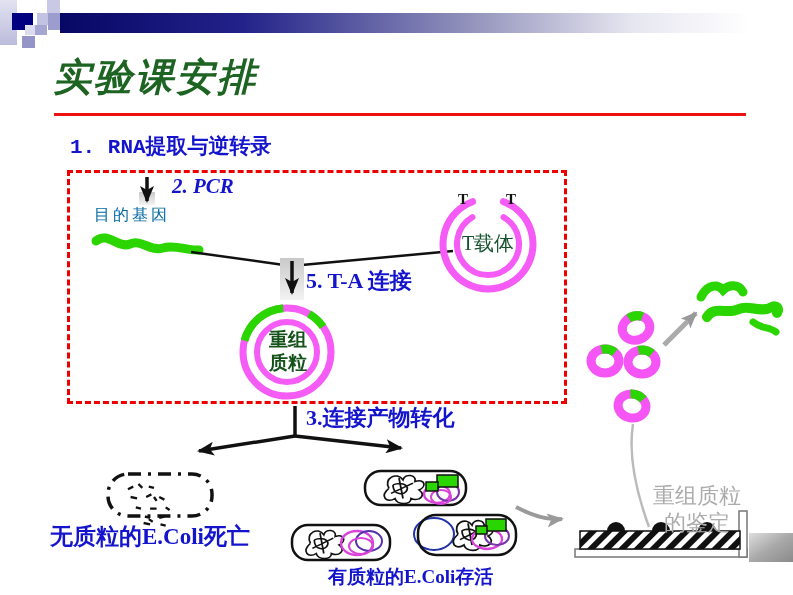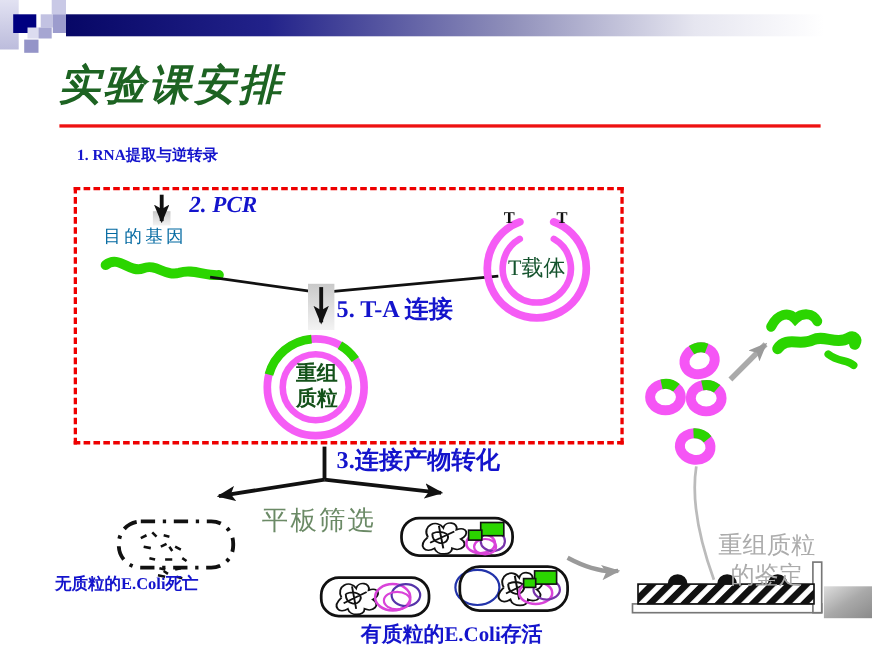--- a/index.html
+++ b/index.html
@@ -11,32 +11,32 @@
   .deco-bar{left:60px;top:13px;width:733px;height:20px;
             background:linear-gradient(to right,#070766 0%,#22228a 25%,#8f8fba 55%,#e6e6f0 78%,#ffffff 94%);}
   .sq{position:absolute;}
   
   .title{left:53px;top:52px;font-size:38px;font-weight:bold;font-style:italic;
          color:#1d6322;letter-spacing:3px;white-space:nowrap;}
   .red-rule{left:54px;top:113px;width:692px;height:3px;background:#ee1111;}
   
   .txt{position:absolute;white-space:nowrap;}
   .blue{color:#1414cc;font-weight:bold;}
-  .step1{left:70px;top:132px;font-size:14px;}
+  .step1{left:70px;top:132px;font-size:21px;font-family:Liberation Mono, monospace;}
   .step2{left:172px;top:174px;font-size:21px;font-style:italic;}
   .stepTA{left:306px;top:266px;font-size:22px;}
   .step3{left:306px;top:403px;font-size:22px;}
   .gene{left:94px;top:205px;font-size:16px;color:#0369a1;letter-spacing:3px;}
   .tt{left:458px;top:191px;width:58px;display:flex;justify-content:space-between;
       font-size:15px;font-weight:bold;color:#111;}
   .tvec{left:448px;top:230px;width:80px;text-align:center;font-size:20px;font-weight:normal;color:#14532d;}
   .recomb{left:257px;top:328px;width:62px;text-align:center;font-size:19px;font-weight:bold;
           color:#14521a;line-height:23px;}
   .plate{left:238px;top:457px;font-size:24px;color:#6b8a66;letter-spacing:2px;}
-  .dead{left:50px;top:521px;font-size:15px;}
+  .dead{left:50px;top:521px;font-size:23px;}
   .alive{left:328px;top:564px;font-size:19px;}
   .ident{left:645px;top:446px;width:104px;text-align:center;font-size:22px;
          color:#ababab;line-height:27px;margin-top:36px;}
   
   .dash-box{left:67px;top:170px;width:494px;height:228px;border:3px dashed #ee0000;}
   svg{position:absolute;left:0;top:0;}
 </style>
 </head>
 <body>
 
@@ -195,21 +195,20 @@
     <span>T</span>
     <span>T</span>
   </div>
   <div class="abs tvec">T载体</div>
   <div class="txt blue stepTA">5. T-A 连接</div>
   <div class="abs recomb">
     <div>重组</div>
     <div>质粒</div>
   </div>
   <div class="txt blue step3">3.连接产物转化</div>
-  <div class="txt plate">平板筛选</div>
   <div class="txt blue dead">无质粒的E.Coli死亡</div>
   <div class="txt blue alive">有质粒的E.Coli存活</div>
   <div class="abs ident">
     <div>重组质粒</div>
     <div>的鉴定</div>
   </div>
 
 </div>
 
 </body></html>

